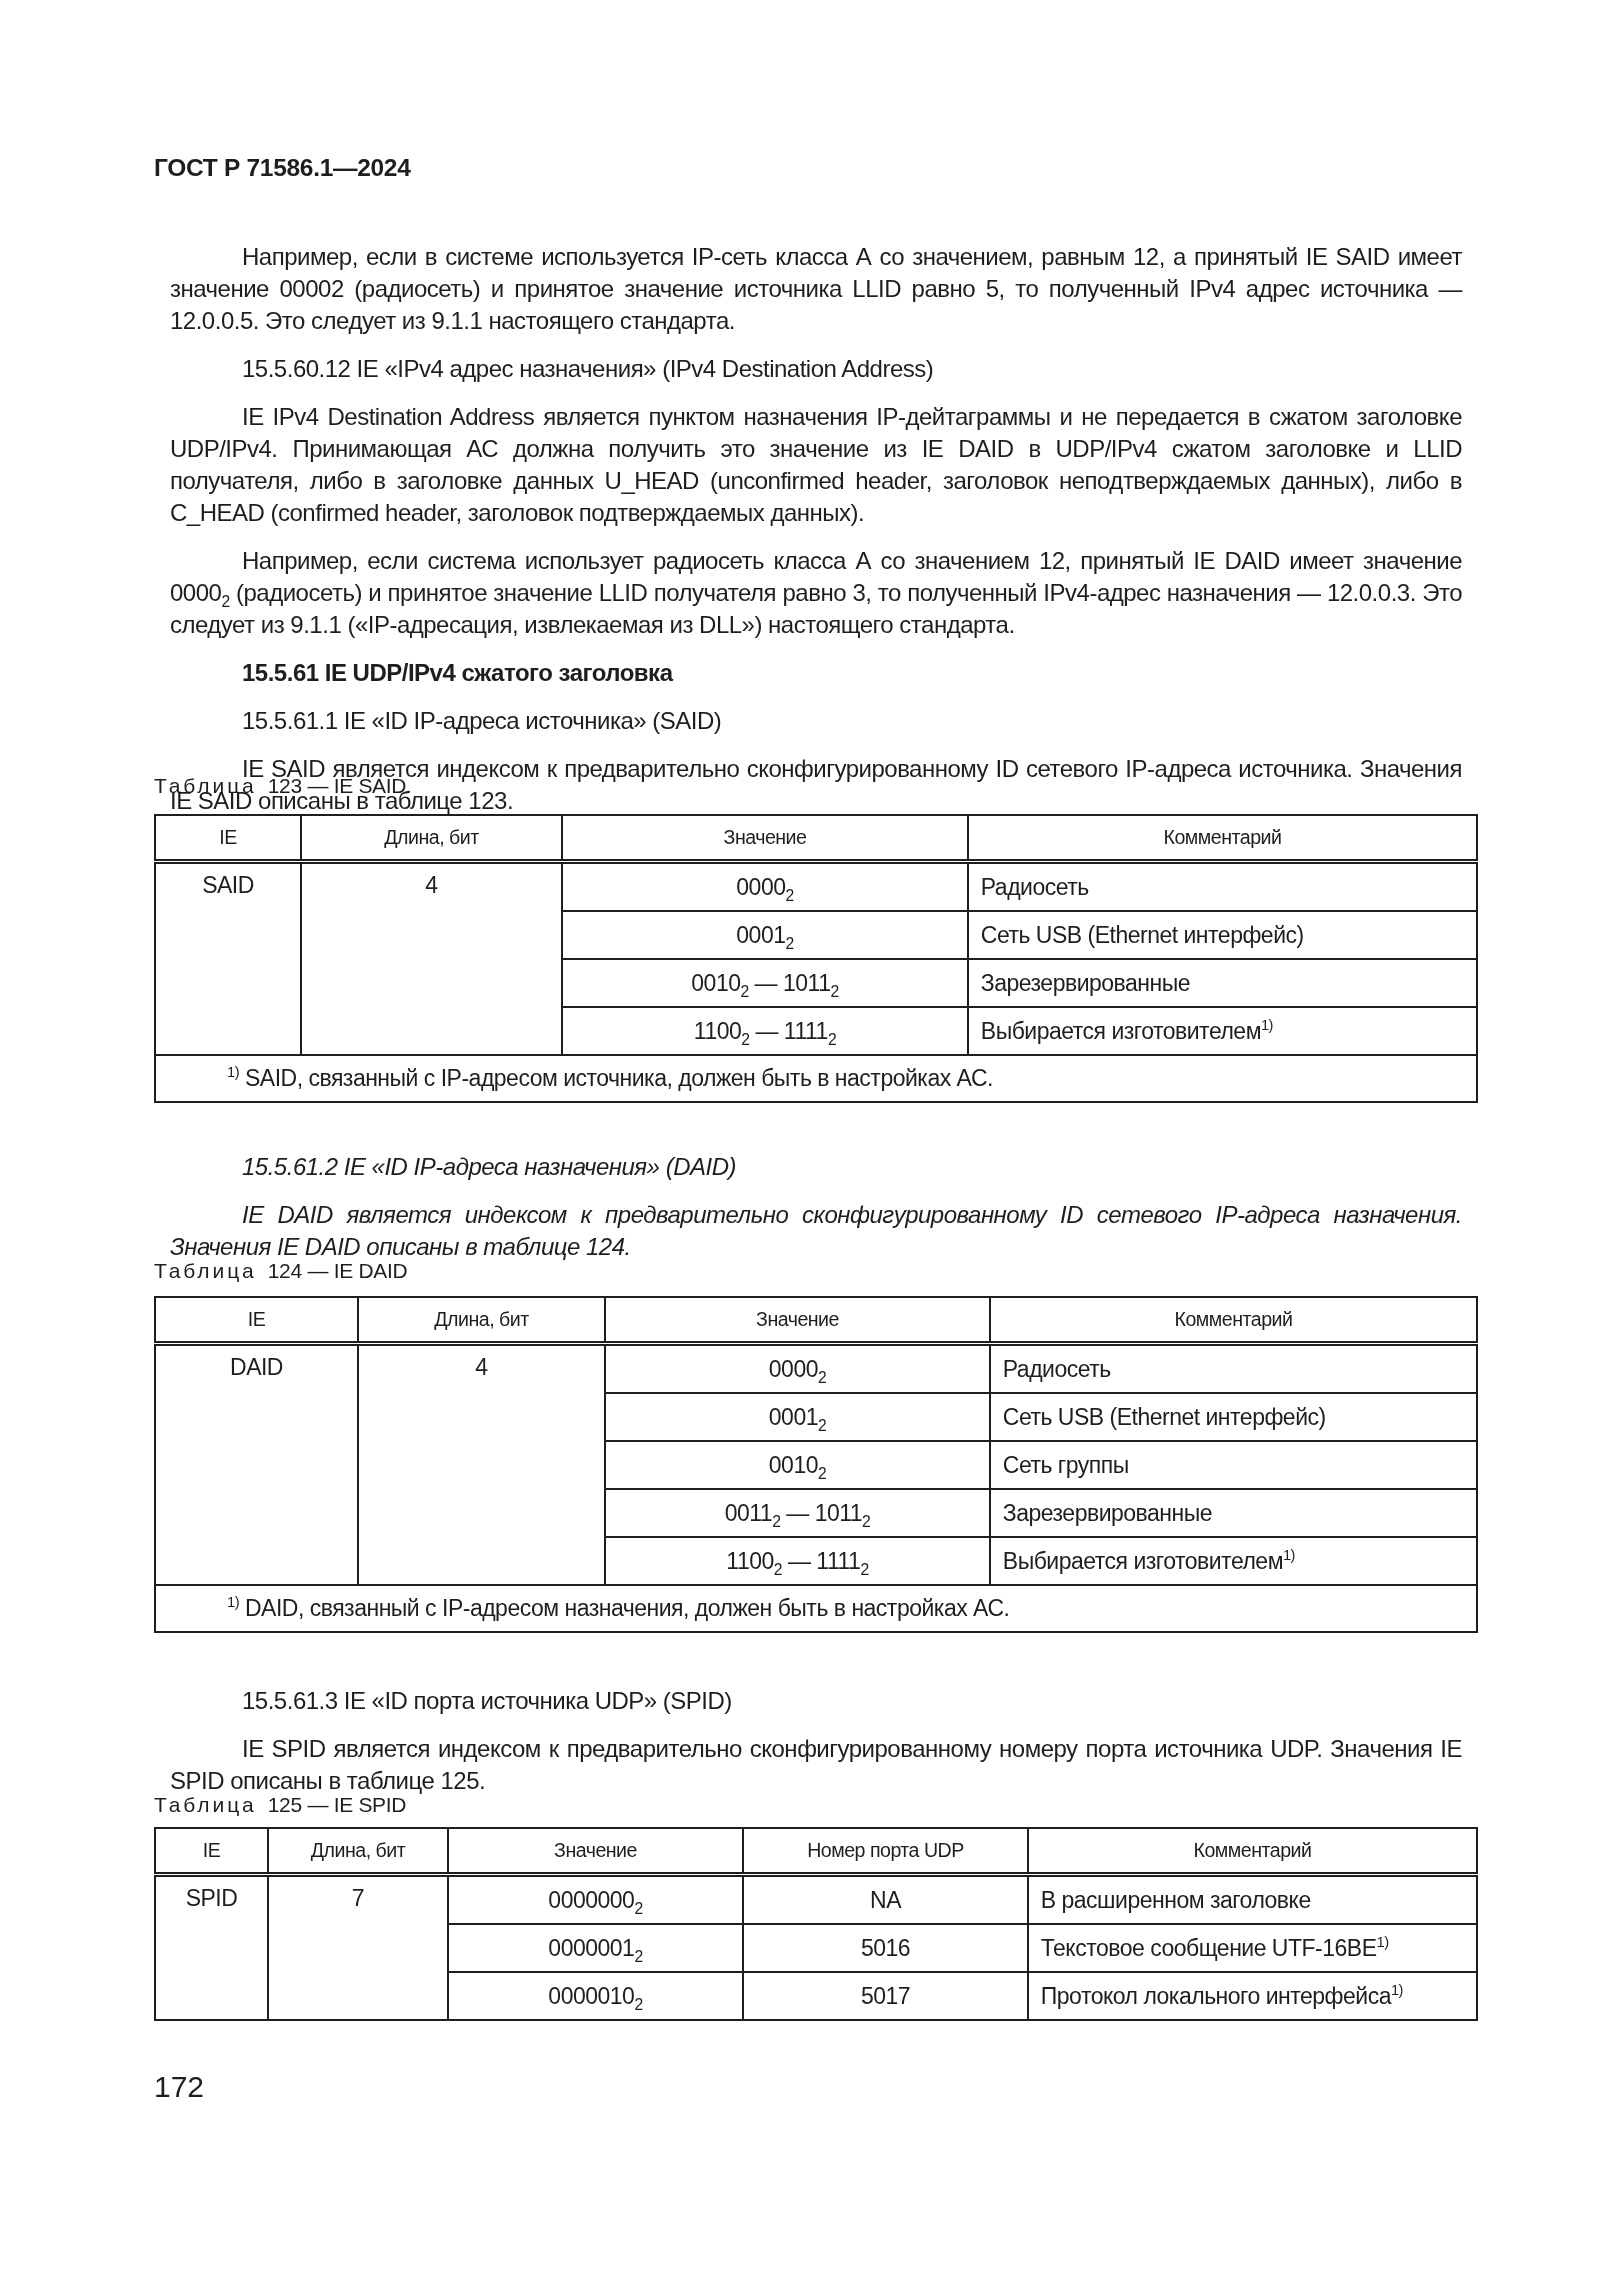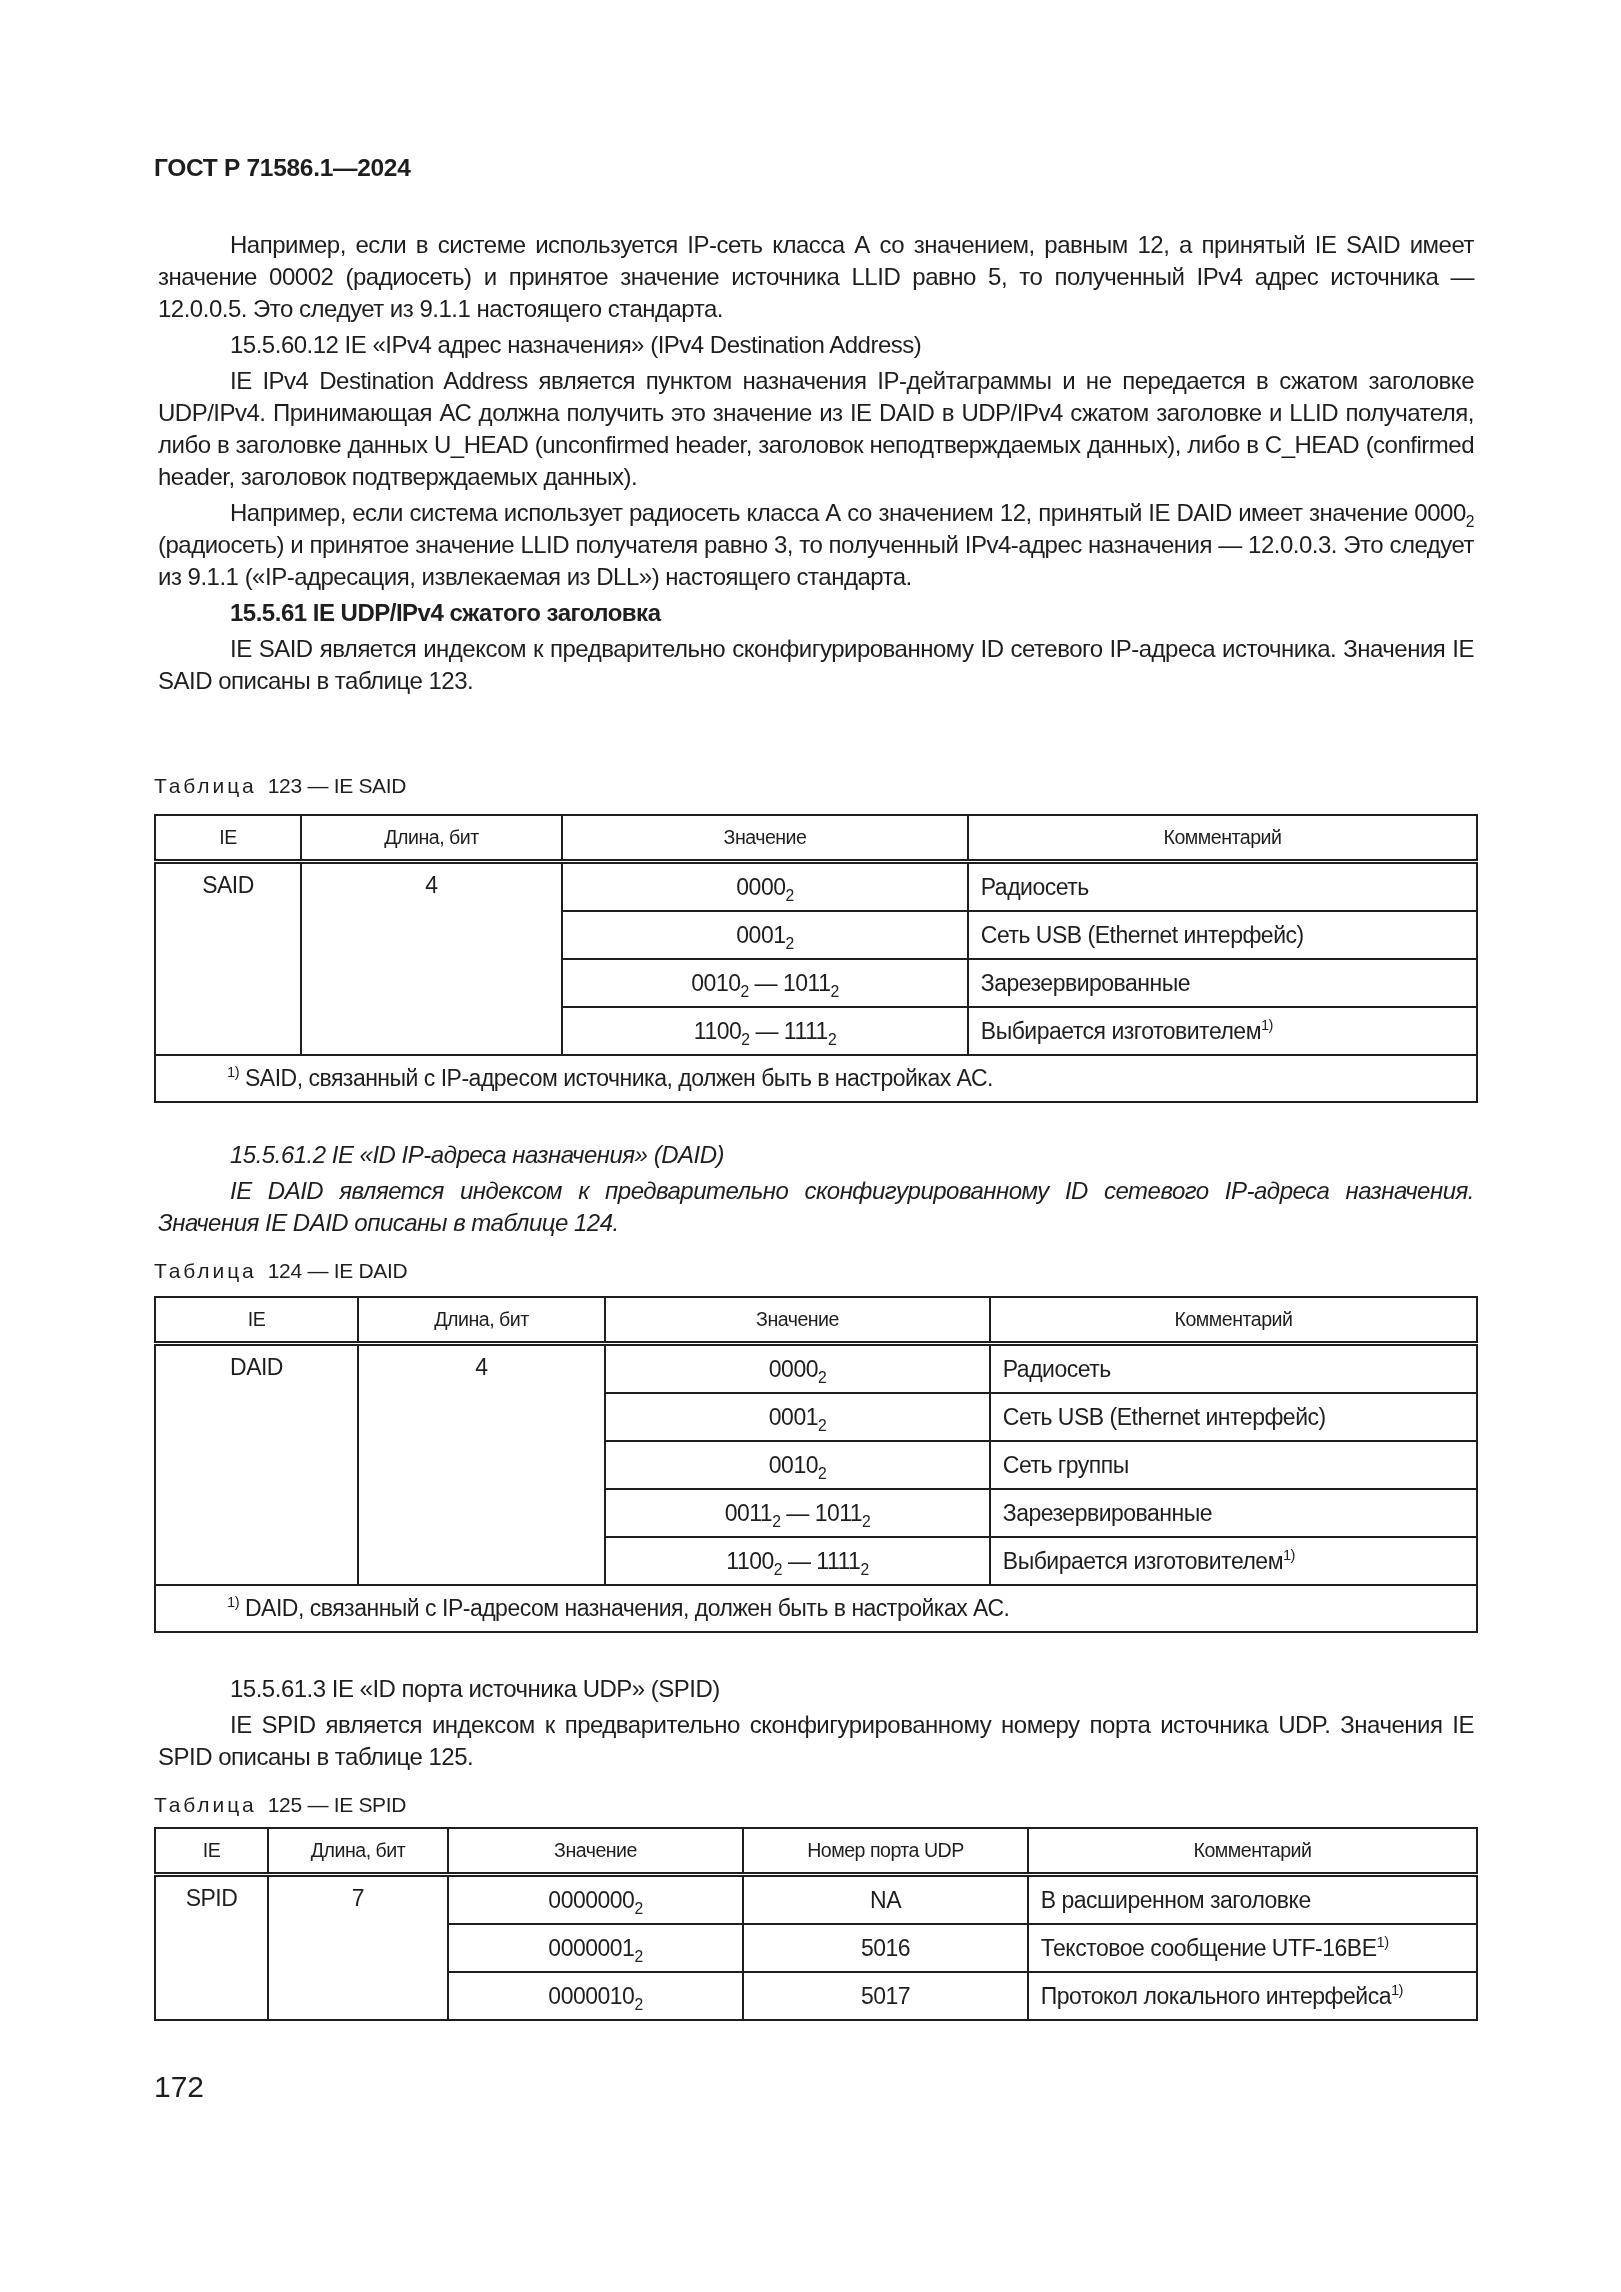--- a/index.html
+++ b/index.html
@@ -2,21 +2,21 @@
 <html><head>
 <meta charset="utf-8">
 <style>
   html, body { margin:0; padding:0; background:#ffffff; }
   body { width:1621px; height:2293px; position:relative; overflow:hidden;
          font-family:"Liberation Sans", sans-serif; color:#1e1e1e; }
   .page { position:absolute; left:0; top:0; width:1621px; height:1719px; background:#fff; }
   .doc-code { position:absolute; left:154px; top:154px; font-size:24.5px; font-weight:bold; letter-spacing:-0.3px; }
   .blk { position:absolute; left:154px; width:1324px; font-size:24px; line-height:32px;
          letter-spacing:-0.5px; text-align:justify; }
-  .blk p { margin:4px; }
+  .blk p { margin:16px; }
   .ind { text-indent:72px; }
   .bold { font-weight:bold; }
   .cap { position:absolute; left:154px; font-size:21px; letter-spacing:-0.3px; }
   .cap .sp { letter-spacing:2.9px; }
   table.t { position:absolute; left:154px; width:1324px; border-collapse:collapse; table-layout:fixed;
             font-size:23px; letter-spacing:-0.5px;border-radius:13px; }
   table.t td, table.t th { border:2.5px solid #1e1e1e; padding:0 11.8px; height:46px; vertical-align:middle; }
   table.t th { font-weight:normal; font-size:19.6px; text-align:center; height:43px; border-bottom:5.9px double #1e1e1e; }
   table.t td.c { text-align:center; }
   table.t td.top { vertical-align:top; padding-top:7.8px; }
@@ -31,20 +31,21 @@
 <div class="page">
 
   <div class="doc-code">ГОСТ Р 71586.1—2024</div>
 
   <div class="blk" style="top:225px;">
     <p class="ind">Например, если в системе используется IP-сеть класса А со значением, равным 12, а принятый IE SAID имеет значение 00002 (радиосеть) и принятое значение источника LLID равно 5, то полученный IPv4 адрес источника — 12.0.0.5. Это следует из 9.1.1 настоящего стандарта.</p>
     <p class="ind">15.5.60.12 IE «IPv4 адрес назначения» (IPv4 Destination Address)</p>
     <p class="ind">IE IPv4 Destination Address является пунктом назначения IP-дейтаграммы и не передается в сжатом заголовке UDP/IPv4. Принимающая АС должна получить это значение из IE DAID в UDP/IPv4 сжатом заголовке и LLID получателя, либо в заголовке данных U_HEAD (unconfirmed header, заголовок неподтверждаемых данных), либо в C_HEAD (confirmed header, заголовок подтверждаемых данных).</p>
     <p class="ind"><span>Например, если система использует радиосеть класса А со значением 12, принятый IE DAID имеет значение 0000</span><sub>2</sub><span> (радиосеть) и принятое значение LLID получателя равно 3, то полученный IPv4-адрес назначения — 12.0.0.3. Это следует из 9.1.1 («IP-адресация, извлекаемая из DLL») настоящего стандарта.</span></p>
     <p class="ind bold">15.5.61 IE UDP/IPv4 сжатого заголовка</p>
+    <p class="ind">15.5.61.1 IE «ID IP-адреса источника» (SAID)</p>
     <p class="ind">IE SAID является индексом к предварительно сконфигурированному ID сетевого IP-адреса источника. Значения IE SAID описаны в таблице 123.</p>
   </div>
 
   <div class="cap" style="top:774px;">
     <span class="sp">Таблица</span>&nbsp;
     <span>123 — IE SAID</span>
   </div>
   <table class="t" style="top:814px;">
     <colgroup>
         <col style="width:146px">

